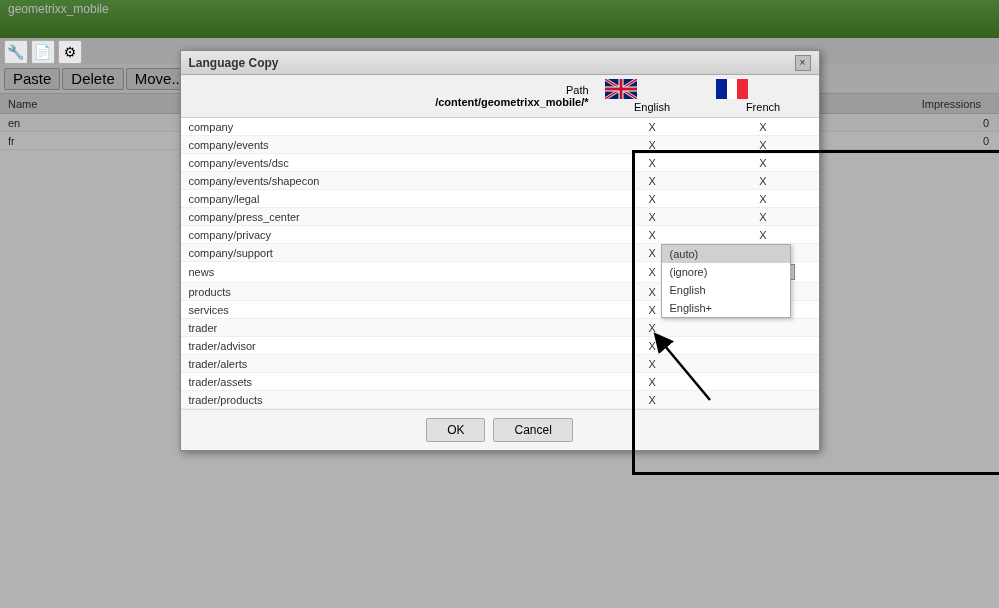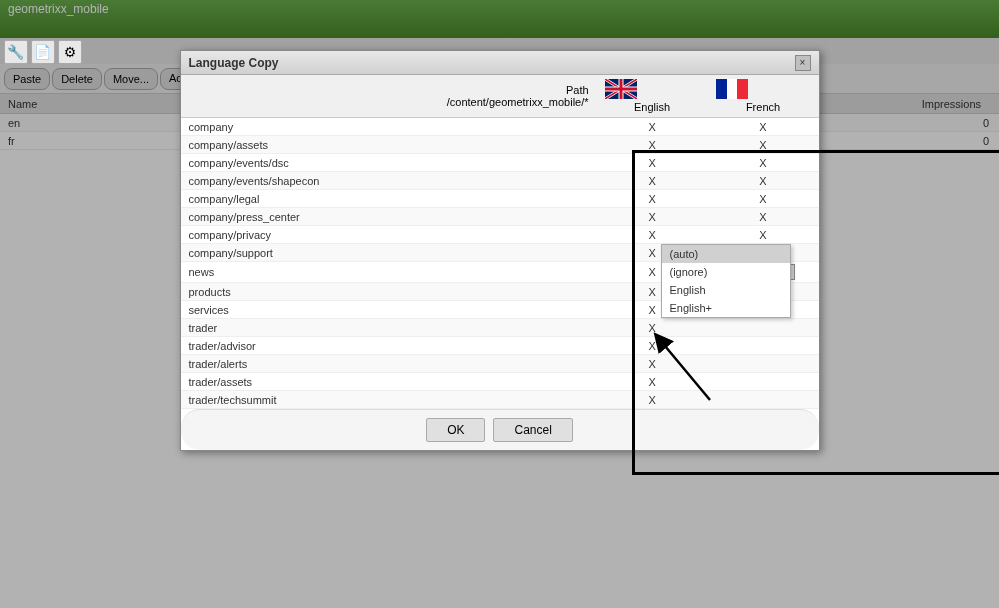--- a/index.html
+++ b/index.html
@@ -39,23 +39,23 @@
       align-items: center;
       padding: 0 4px;
       gap: 2px;
     }
 
     .toolbar-btn {
       height: 22px;
       padding: 0 8px;
       background: #e0e0e0;
       border: 1px solid #aaa;
-      font-size: 11px;
+      font-size: 15px;
       cursor: pointer;
-      border-radius: 8px;
+      border-radius: 2px;
     }
 
     .icon-btn {
       width: 24px;
       height: 24px;
       background: #e0e0e0;
       border: 1px solid #aaa;
       display: flex;
       align-items: center;
       justify-content: center;
@@ -217,21 +217,20 @@
     }
 
     
     .modal-footer {
       display: flex;
       justify-content: center;
       gap: 8px;
       padding: 8px;
       border-top: 1px solid #ddd;
       background: #f5f5f5;
-      border-radius: 19px;
     }
 
     .footer-btn {
       padding: 4px 20px;
       background: #e0e0e0;
       border: 1px solid #aaa;
       font-size: 12px;
       cursor: pointer;
       border-radius: 2px;
     }
@@ -307,21 +306,21 @@
       <span class="modal-title">Language Copy</span>
       <div class="modal-close">×</div>
     </div>
 
     <div style="overflow-y: auto; max-height: 430px;">
       <table class="lang-table">
         <thead>
           <tr>
             <th style="width:300px;text-align:right;">
               <span>Path</span><br>
-              <span style="font-weight:normal; font-size:11px;">/content/geometrixx_mobile/*</span>
+              <span style="font-weight:bold; font-size:11px;">/content/geometrixx_mobile/*</span>
             </th>
             <th class="header-flag-cell">
               
               <svg class="uk-flag" viewBox="0 0 32 20" xmlns="http://www.w3.org/2000/svg">
                 <rect width="32" height="20" fill="#012169"></rect>
                 <path d="M0,0 L32,20 M32,0 L0,20" stroke="white" stroke-width="3"></path>
                 <path d="M0,0 L32,20 M32,0 L0,20" stroke="#C8102E" stroke-width="1.5"></path>
                 <path d="M16,0 V20 M0,10 H32" stroke="white" stroke-width="5"></path>
                 <path d="M16,0 V20 M0,10 H32" stroke="#C8102E" stroke-width="3"></path>
               </svg>
@@ -339,21 +338,21 @@
           </tr>
         </thead>
         <tbody id="modal-rows">
 
         <tr>
               <td class="path-cell">company</td>
               <td class="x-mark">X</td>
               <td class="x-mark">X</td>
             </tr>
             <tr>
-              <td class="path-cell">company/assets</td>
+              <td class="path-cell">company/events</td>
               <td class="x-mark">X</td>
               <td class="x-mark">X</td>
             </tr>
             <tr>
               <td class="path-cell">company/events/dsc</td>
               <td class="x-mark">X</td>
               <td class="x-mark">X</td>
             </tr>
             <tr>
               <td class="path-cell">company/events/shapecon</td>
@@ -414,21 +413,21 @@
               <td class="path-cell">trader/alerts</td>
               <td class="x-mark">X</td>
               <td class="x-mark"></td>
             </tr>
             <tr>
               <td class="path-cell">trader/assets</td>
               <td class="x-mark">X</td>
               <td class="x-mark"></td>
             </tr>
             <tr>
-              <td class="path-cell">trader/techsummit</td>
+              <td class="path-cell">trader/products</td>
               <td class="x-mark">X</td>
               <td class="x-mark"></td>
             </tr>
           </tbody>
       </table>
 
       <div style="position:relative;">
         <div class="dropdown-popup" style="position:absolute; top:-165px; left:480px; width:130px;">
           <div class="dropdown-item selected">(auto)</div>
           <div class="dropdown-item">(ignore)</div>

